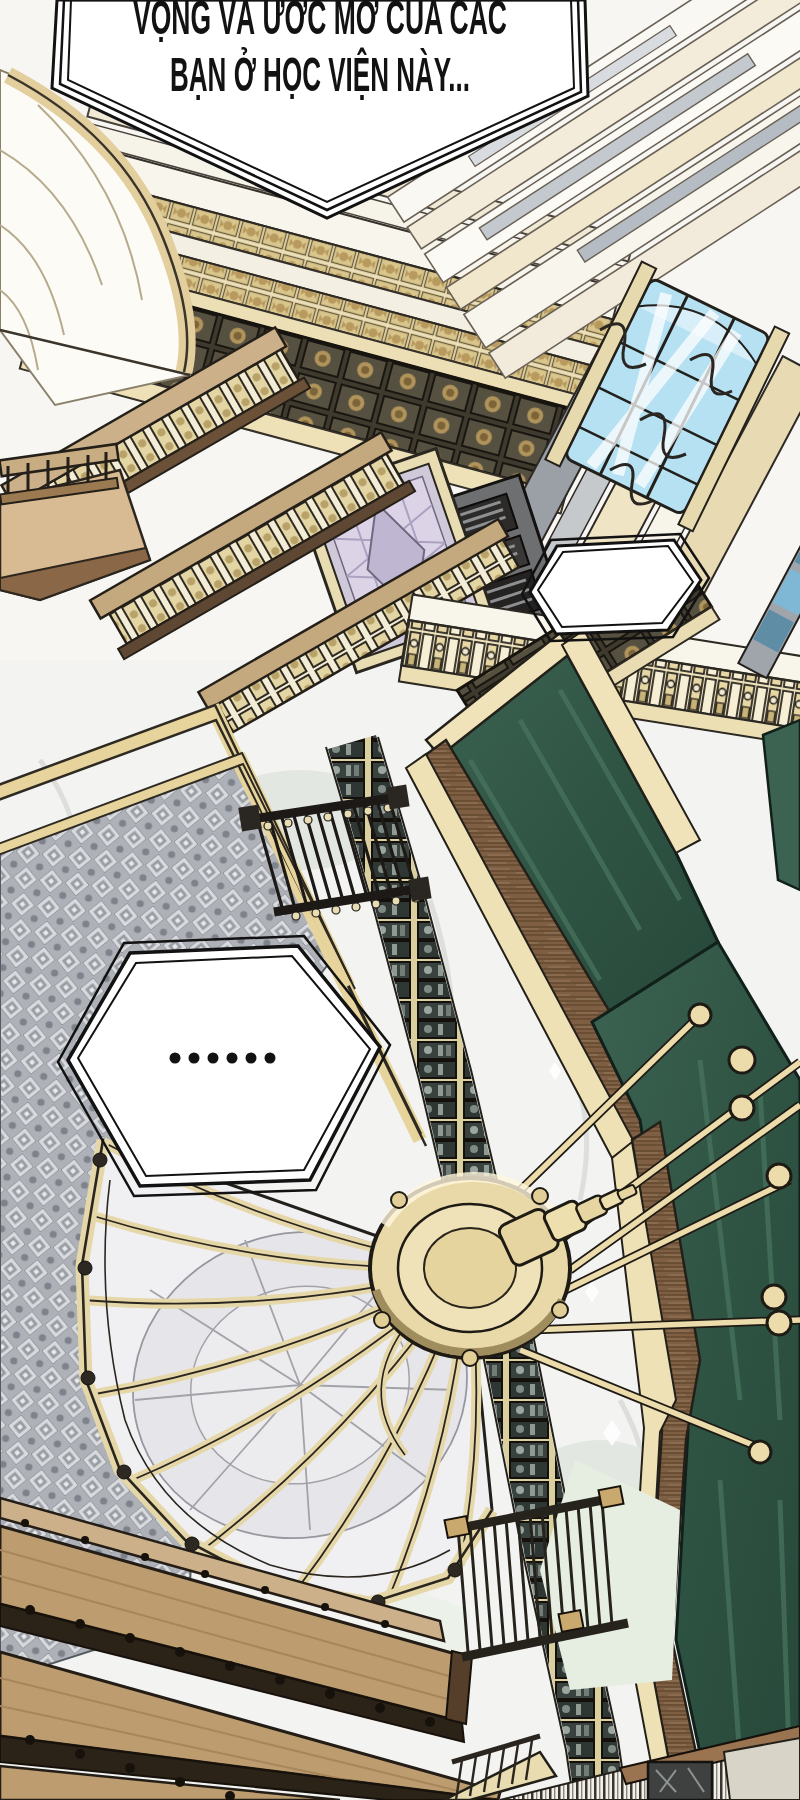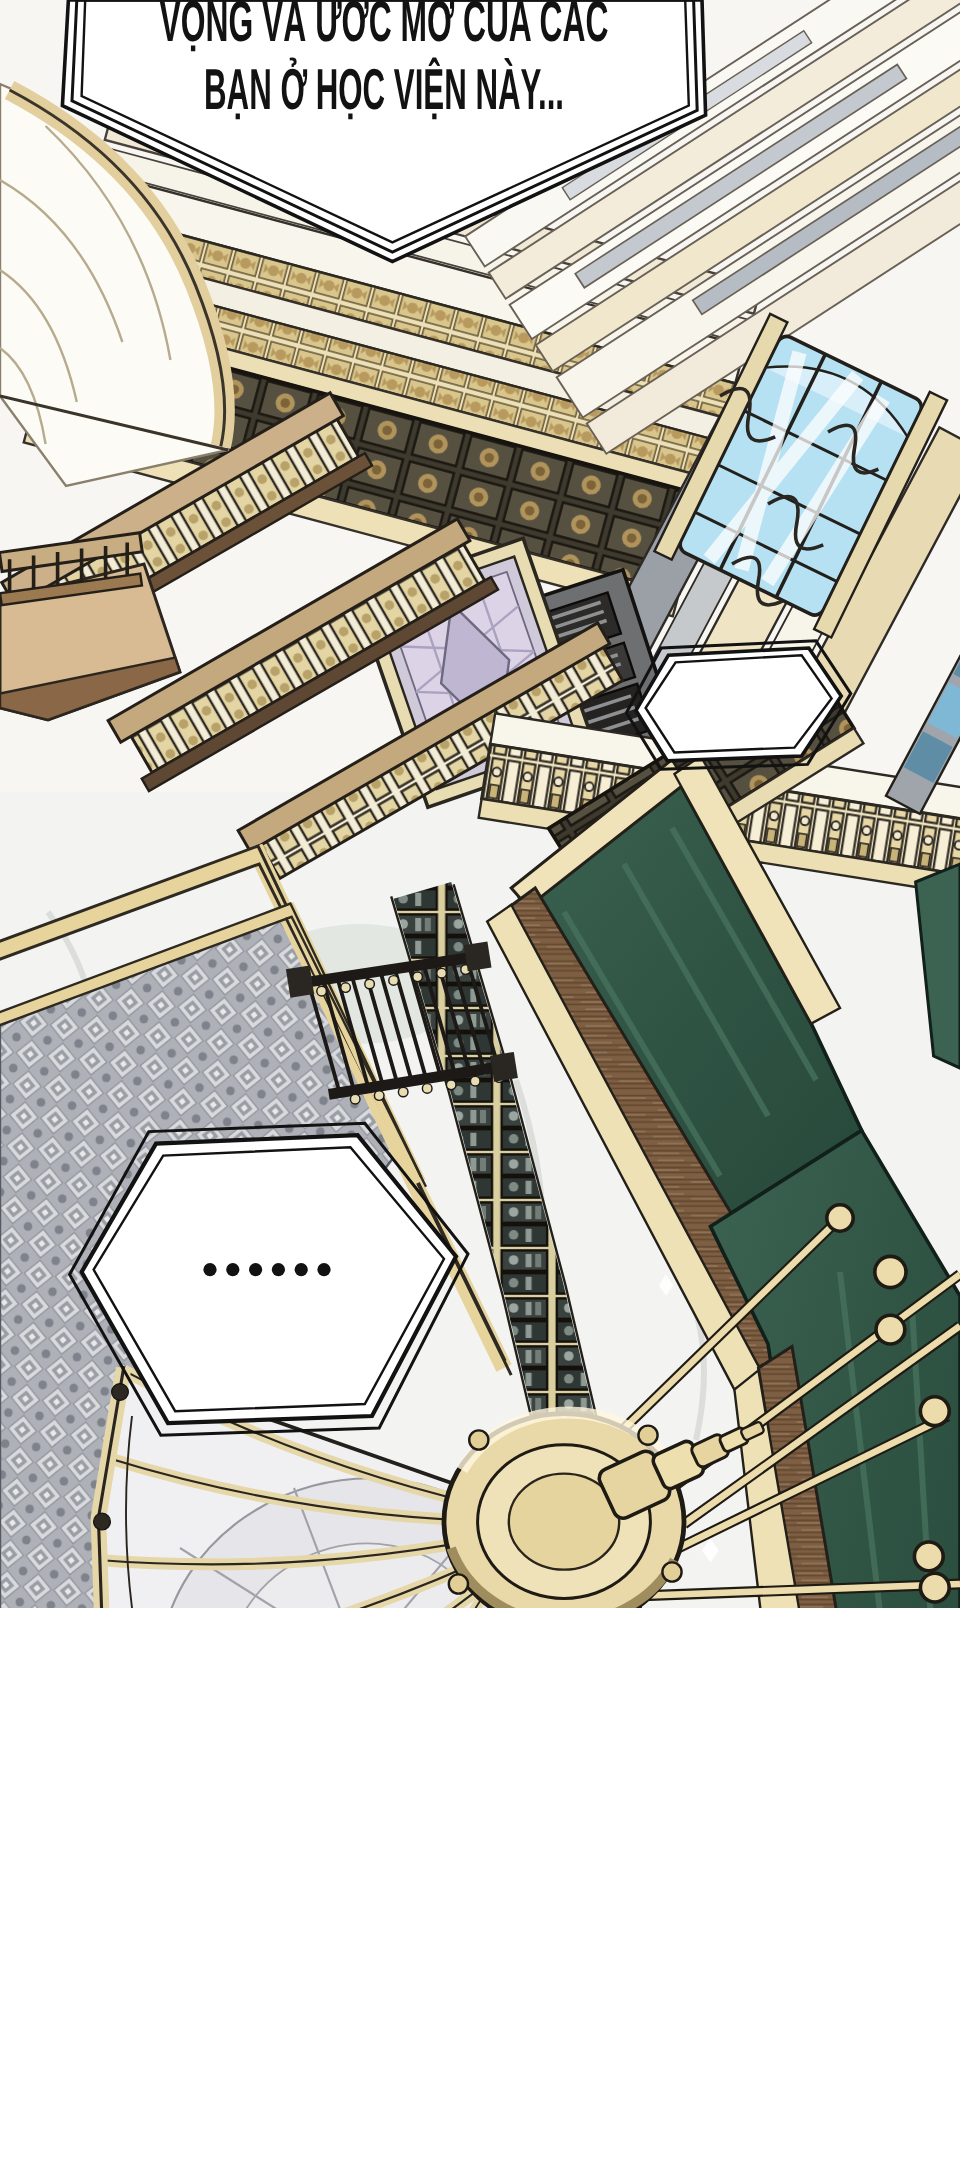--- a/index.html
+++ b/index.html
@@ -1,16 +1,16 @@
 <!DOCTYPE html>
 <html><head>
 <meta charset="utf-8">
 <style>
 html,body{margin:0;padding:0;background:#fff;}
-#page{width:800px;height:1340px;position:relative;overflow:hidden;font-family:"Liberation Sans",sans-serif;}
+#page{width:800px;height:1800px;position:relative;overflow:hidden;font-family:"Liberation Sans",sans-serif;}
 </style>
 </head>
 <body>
 <div id="page">
 <svg width="800" height="1800" viewBox="0 0 800 1800">
 <defs>
 <pattern id="carpet" width="26" height="26" patternUnits="userSpaceOnUse" patternTransform="rotate(6)">
   <rect width="26" height="26" fill="#aeb1b7"></rect>
   <path d="M13 1 L25 13 L13 25 L1 13 Z" fill="#d8dadd" stroke="#90949b" stroke-width="1"></path>
   <path d="M13 6 L20 13 L13 20 L6 13 Z" fill="#999da4"></path>

